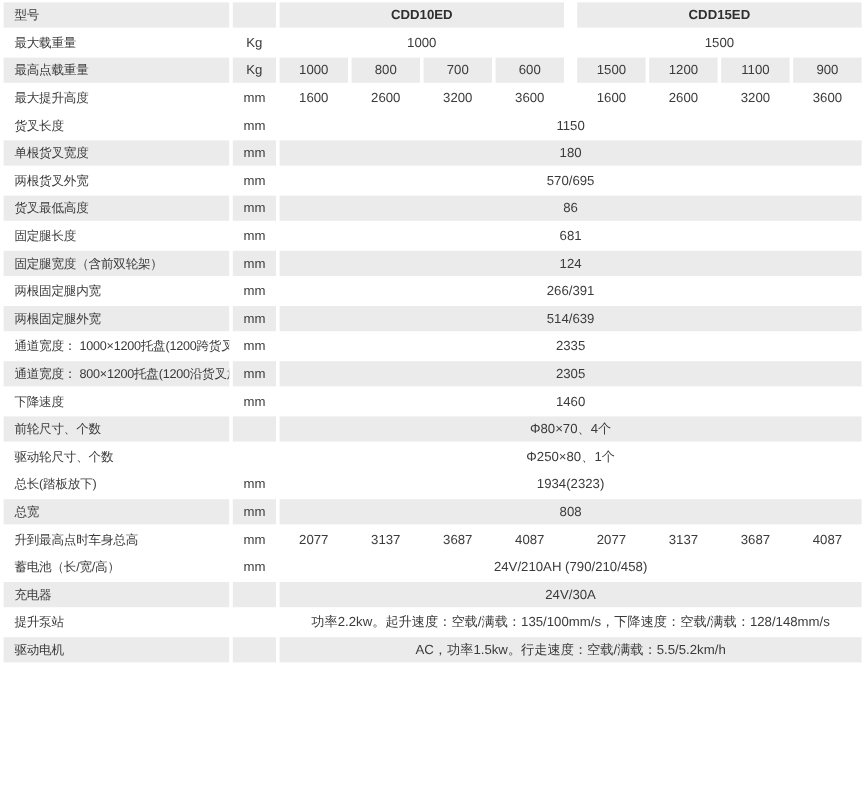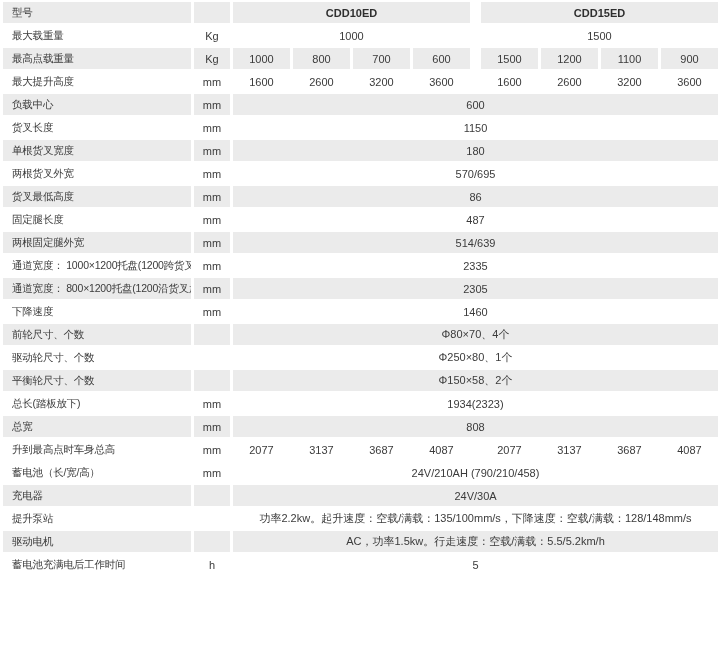--- a/index.html
+++ b/index.html
@@ -92,25 +92,20 @@
         <td class="val c" colspan="1">1600</td>
         <td class="val c" colspan="1">2600</td>
         <td class="val c" colspan="1">3200</td>
         <td class="val c" colspan="1">3600</td>
         <td class="sp" colspan="1"></td>
         <td class="val c" colspan="1">1600</td>
         <td class="val c" colspan="1">2600</td>
         <td class="val c" colspan="1">3200</td>
         <td class="val c" colspan="1">3600</td>
       </tr>
-      <tr class="odd">
-        <th class="label">负载中心</th>
-        <td class="unit c">mm</td>
-        <td class="val c" colspan="9">600</td>
-      </tr>
       <tr class="even">
         <th class="label">货叉长度</th>
         <td class="unit c">mm</td>
         <td class="val c" colspan="9">1150</td>
       </tr>
       <tr class="odd">
         <th class="label">单根货叉宽度</th>
         <td class="unit c">mm</td>
         <td class="val c" colspan="9">180</td>
       </tr>
@@ -120,21 +115,31 @@
         <td class="val c" colspan="9">570/695</td>
       </tr>
       <tr class="odd">
         <th class="label">货叉最低高度</th>
         <td class="unit c">mm</td>
         <td class="val c" colspan="9">86</td>
       </tr>
       <tr class="even">
         <th class="label">固定腿长度</th>
         <td class="unit c">mm</td>
-        <td class="val c" colspan="9">487</td>
+        <td class="val c" colspan="9">681</td>
+      </tr>
+      <tr class="odd">
+        <th class="label">固定腿宽度（含前双轮架）</th>
+        <td class="unit c">mm</td>
+        <td class="val c" colspan="9">124</td>
+      </tr>
+      <tr class="even">
+        <th class="label">两根固定腿内宽</th>
+        <td class="unit c">mm</td>
+        <td class="val c" colspan="9">266/391</td>
       </tr>
       <tr class="odd">
         <th class="label">两根固定腿外宽</th>
         <td class="unit c">mm</td>
         <td class="val c" colspan="9">514/639</td>
       </tr>
       <tr class="even">
         <th class="label">通道宽度： 1000×1200托盘(1200跨货叉放置)</th>
         <td class="unit c">mm</td>
         <td class="val c" colspan="9">2335</td>
@@ -151,25 +156,20 @@
       </tr>
       <tr class="odd">
         <th class="label">前轮尺寸、个数</th>
         <td class="unit c"></td>
         <td class="val c" colspan="9">Φ80×70、4个</td>
       </tr>
       <tr class="even">
         <th class="label">驱动轮尺寸、个数</th>
         <td class="unit c"></td>
         <td class="val c" colspan="9">Φ250×80、1个</td>
-      </tr>
-      <tr class="odd">
-        <th class="label">平衡轮尺寸、个数</th>
-        <td class="unit c"></td>
-        <td class="val c" colspan="9">Φ150×58、2个</td>
       </tr>
       <tr class="even">
         <th class="label">总长(踏板放下)</th>
         <td class="unit c">mm</td>
         <td class="val c" colspan="9">1934(2323)</td>
       </tr>
       <tr class="odd">
         <th class="label">总宽</th>
         <td class="unit c">mm</td>
         <td class="val c" colspan="9">808</td>
@@ -200,19 +200,14 @@
       <tr class="even">
         <th class="label">提升泵站</th>
         <td class="unit c"></td>
         <td class="val c" colspan="9">功率2.2kw。起升速度：空载/满载：135/100mm/s，下降速度：空载/满载：128/148mm/s</td>
       </tr>
       <tr class="odd">
         <th class="label">驱动电机</th>
         <td class="unit c"></td>
         <td class="val c" colspan="9">AC，功率1.5kw。行走速度：空载/满载：5.5/5.2km/h</td>
       </tr>
-      <tr class="even">
-        <th class="label">蓄电池充满电后工作时间</th>
-        <td class="unit c">h</td>
-        <td class="val c" colspan="9">5</td>
-      </tr>
     </tbody>
 </table>
 
 </body></html>

